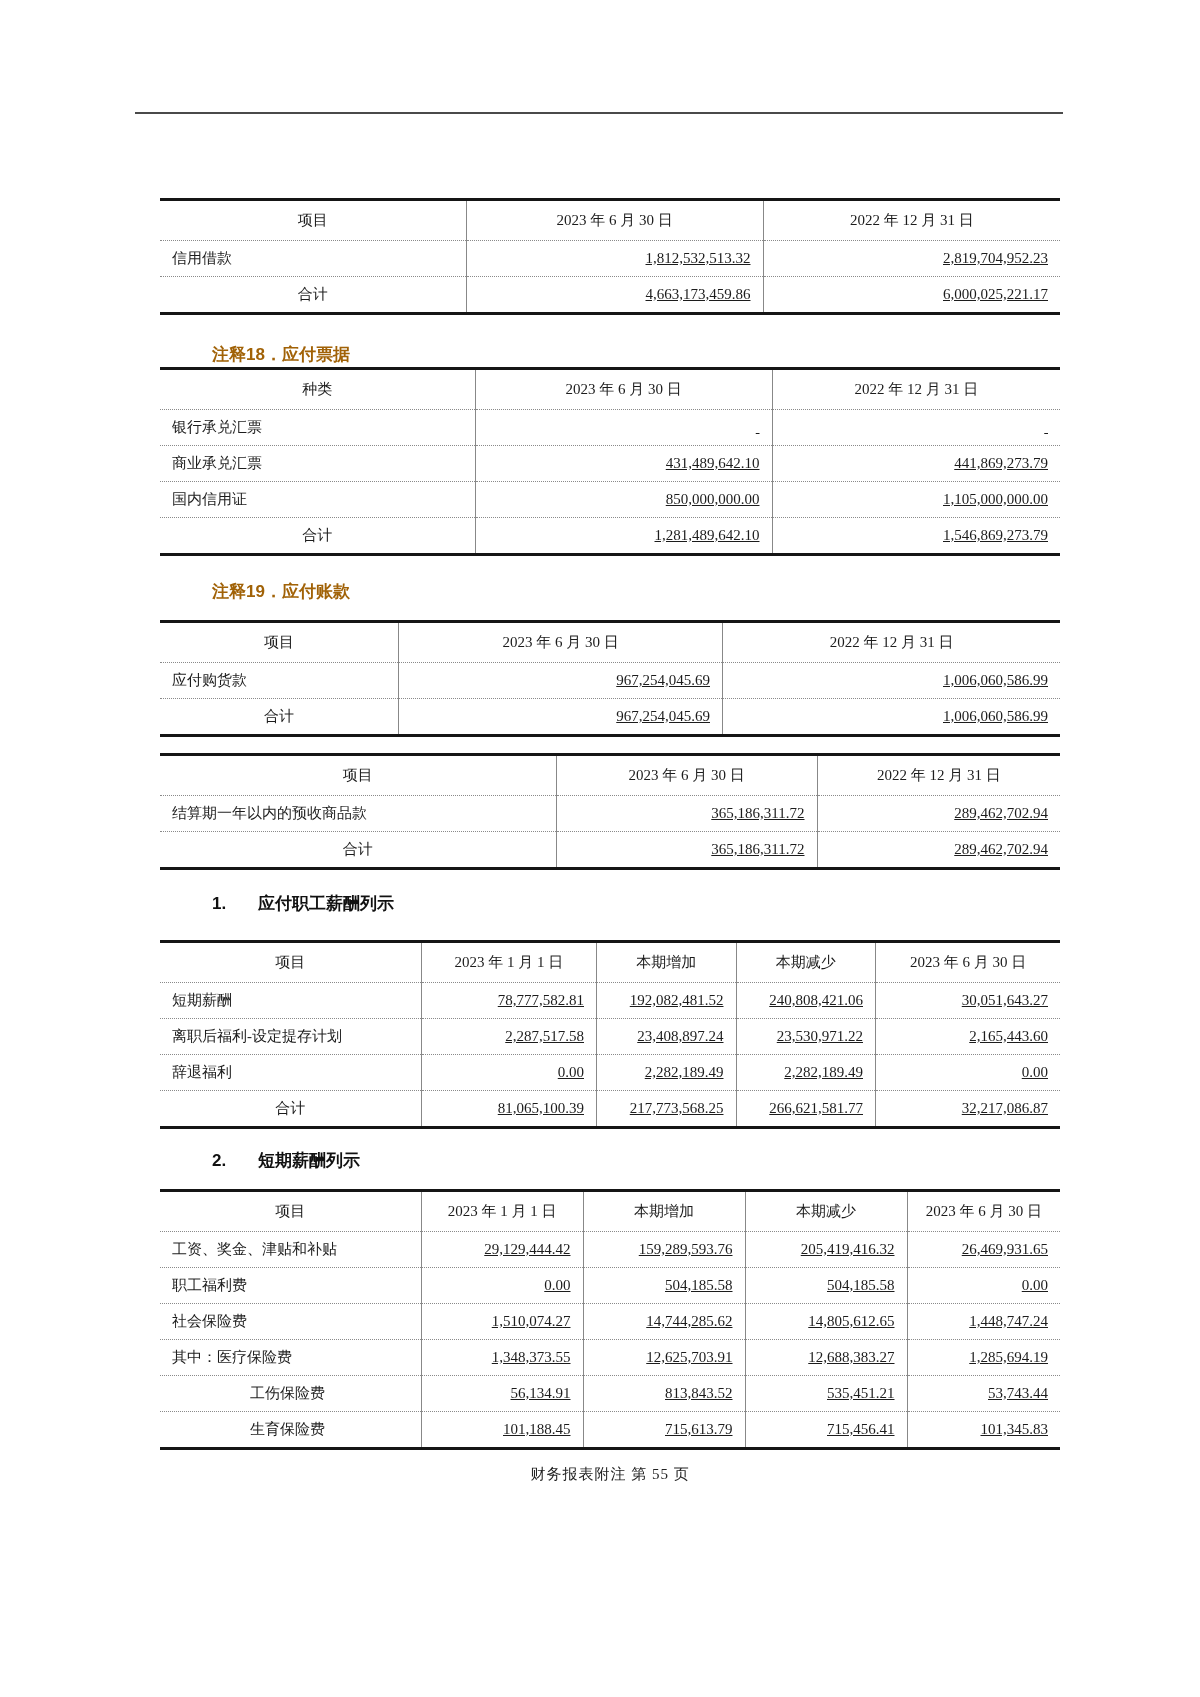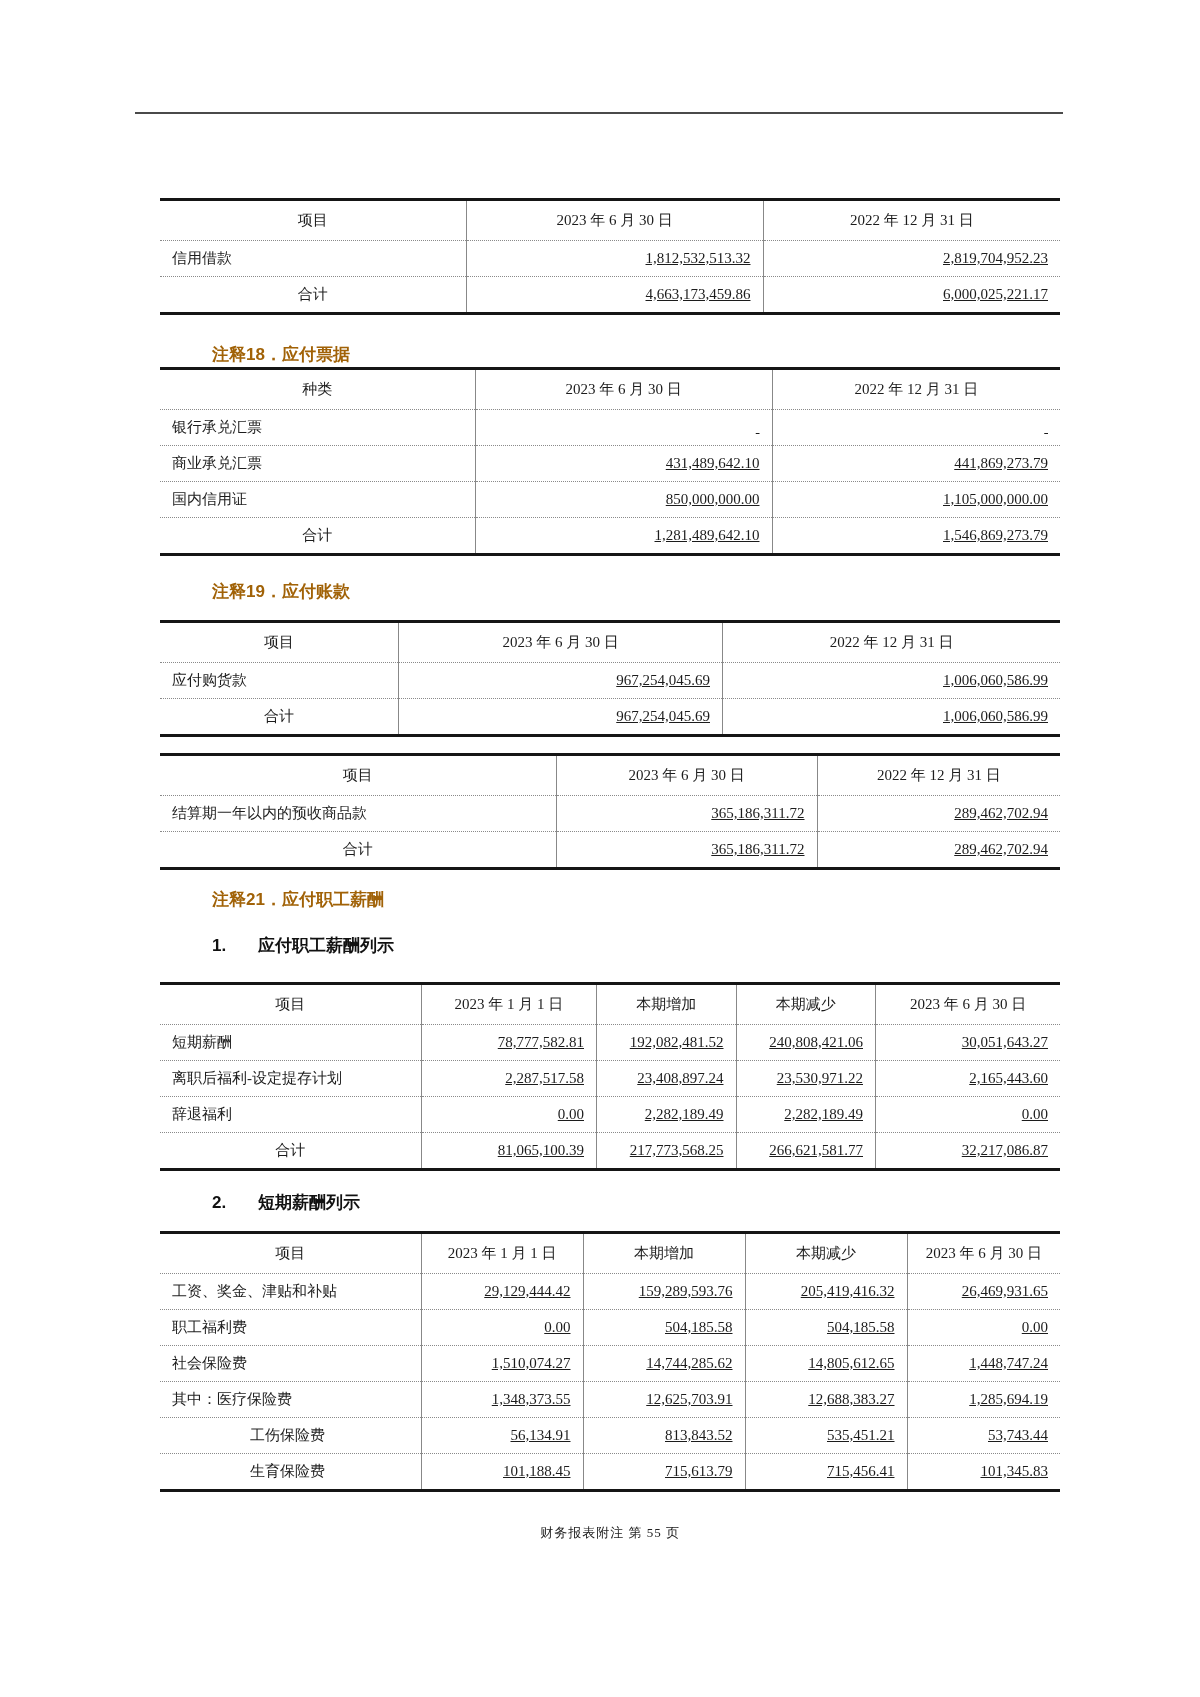--- a/index.html
+++ b/index.html
@@ -78,24 +78,24 @@
   .h19 { margin-top: 24px; }
   .t3 { margin-top: 16px; }
   .h20 { margin-top: 18px; }
   .t4 { margin-top: 16px; }
   .h21 { margin-top: 18px; }
   .sh1 { margin-top: 22px; }
   .t5 { margin-top: 24px; }
   .sh2 { margin-top: 20px; }
   .t6 { margin-top: 16px; }
   .page-footer {
-    margin-top: 32px;
+    margin-top: 15px;
     width: 900px;
     text-align: center;
-    font-size: 13px;
+    font-size: 15px;
     color: #222;
     letter-spacing: 1px;
   }
 </style>
 </head>
 <body>
 
 <div class="top-rule"></div>
 
 <div class="content">
@@ -222,21 +222,20 @@
           <tr>
             <td class="label-cell center">合计</td>
             <td class="num-cell">365,186,311.72</td>
             <td class="num-cell">289,462,702.94</td>
           </tr>
         </tbody>
       </table>
   </section>
 
   <section>
-    <h2 class="note-heading h21">注释21．应付职工薪酬</h2>
     <h3 class="sub-heading sh1">
       <span class="sub-num">1.</span><span>应付职工薪酬列示</span>
     </h3>
     <table class="fin-table t5">
         <colgroup>
           <col style="width: 29%;">
           <col style="width: 19.5%;">
           <col style="width: 15.5%;">
           <col style="width: 15.5%;">
           <col style="width: 20.5%;">

